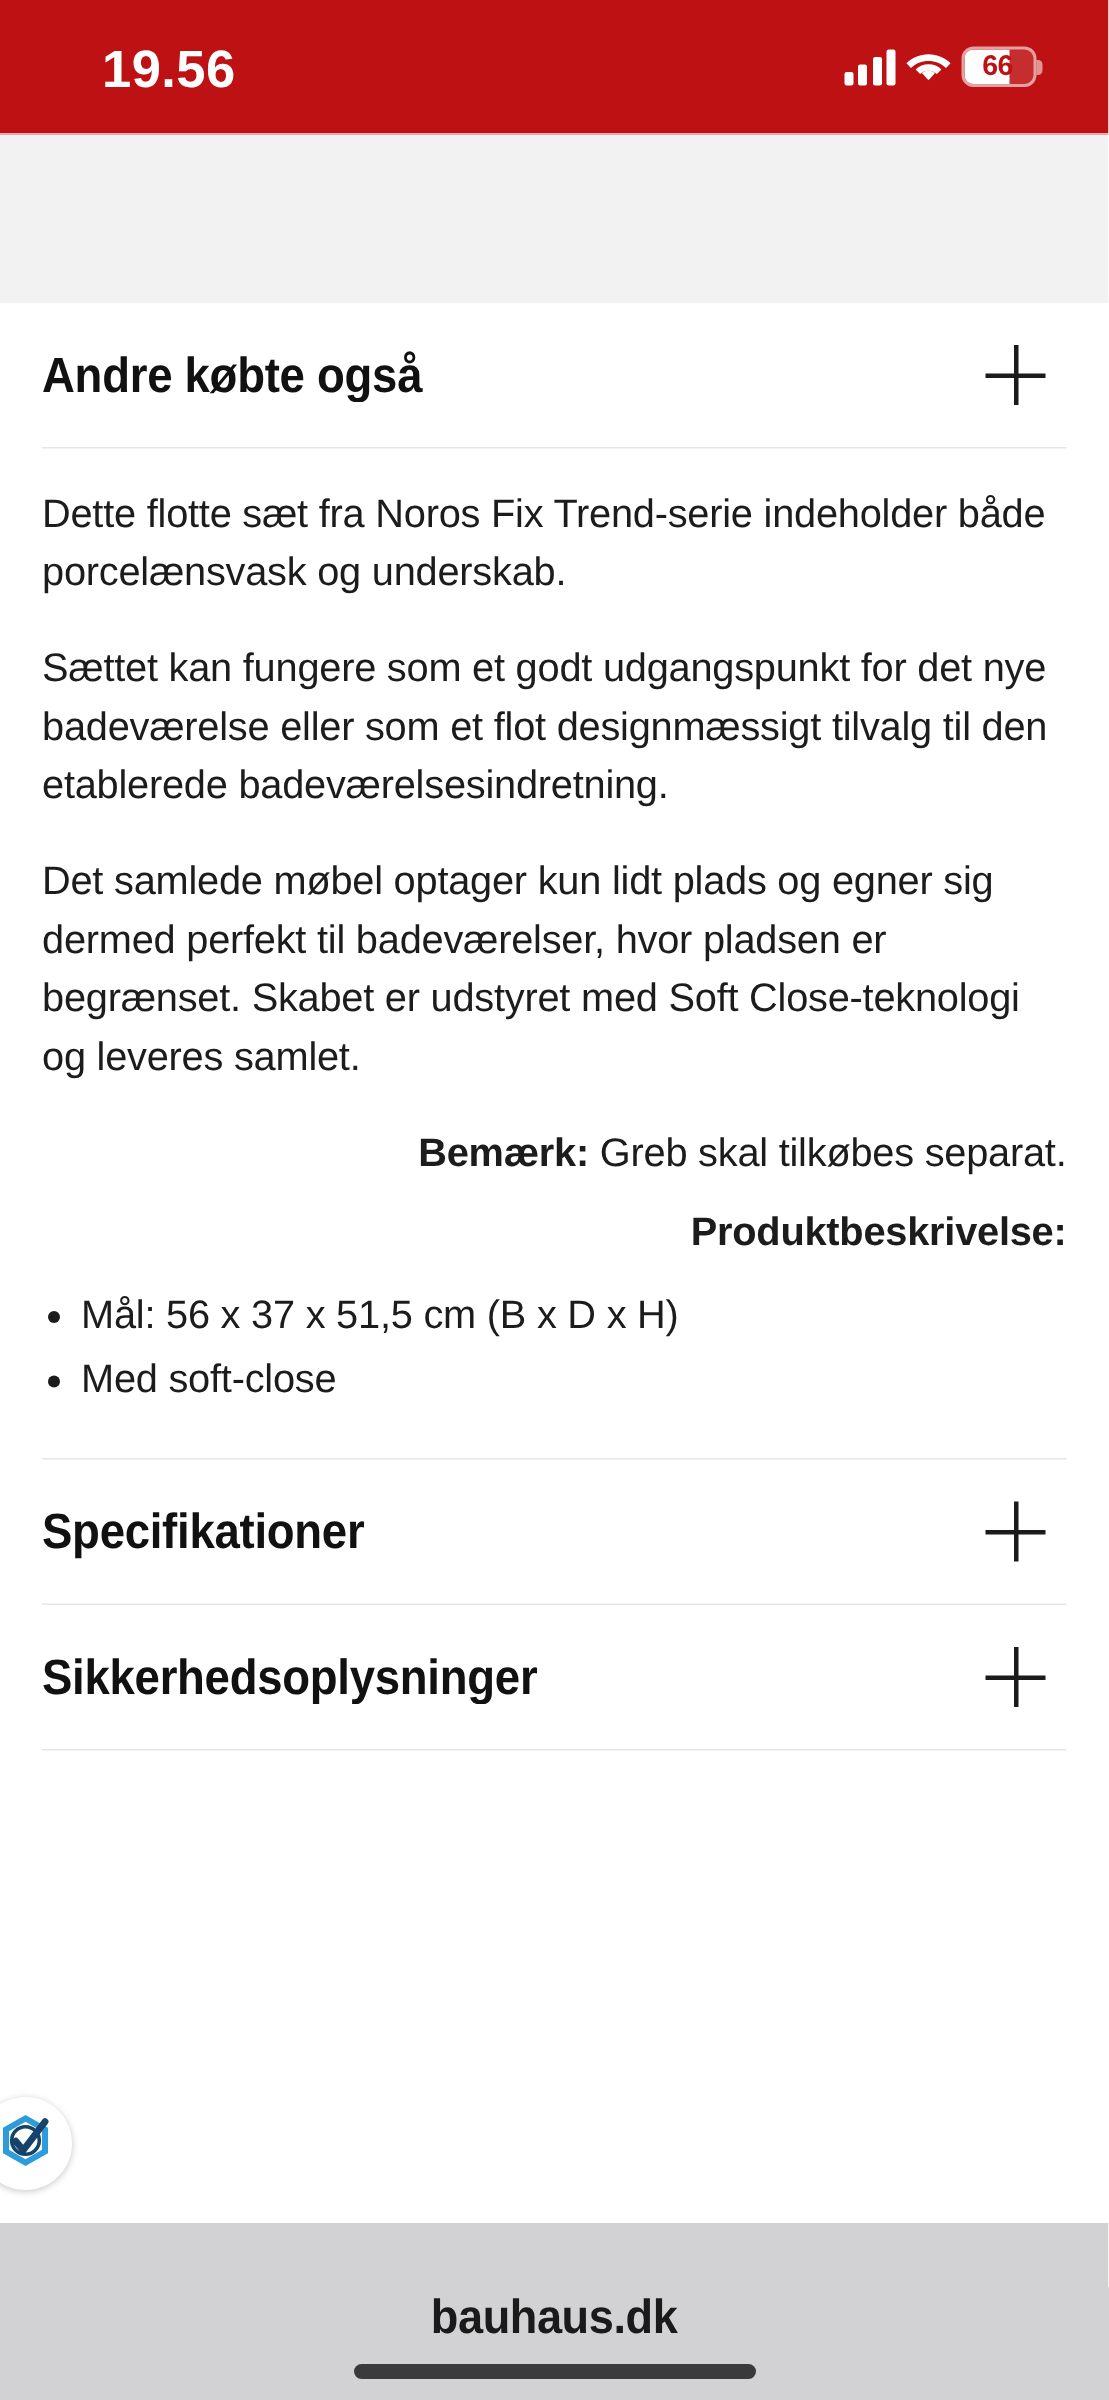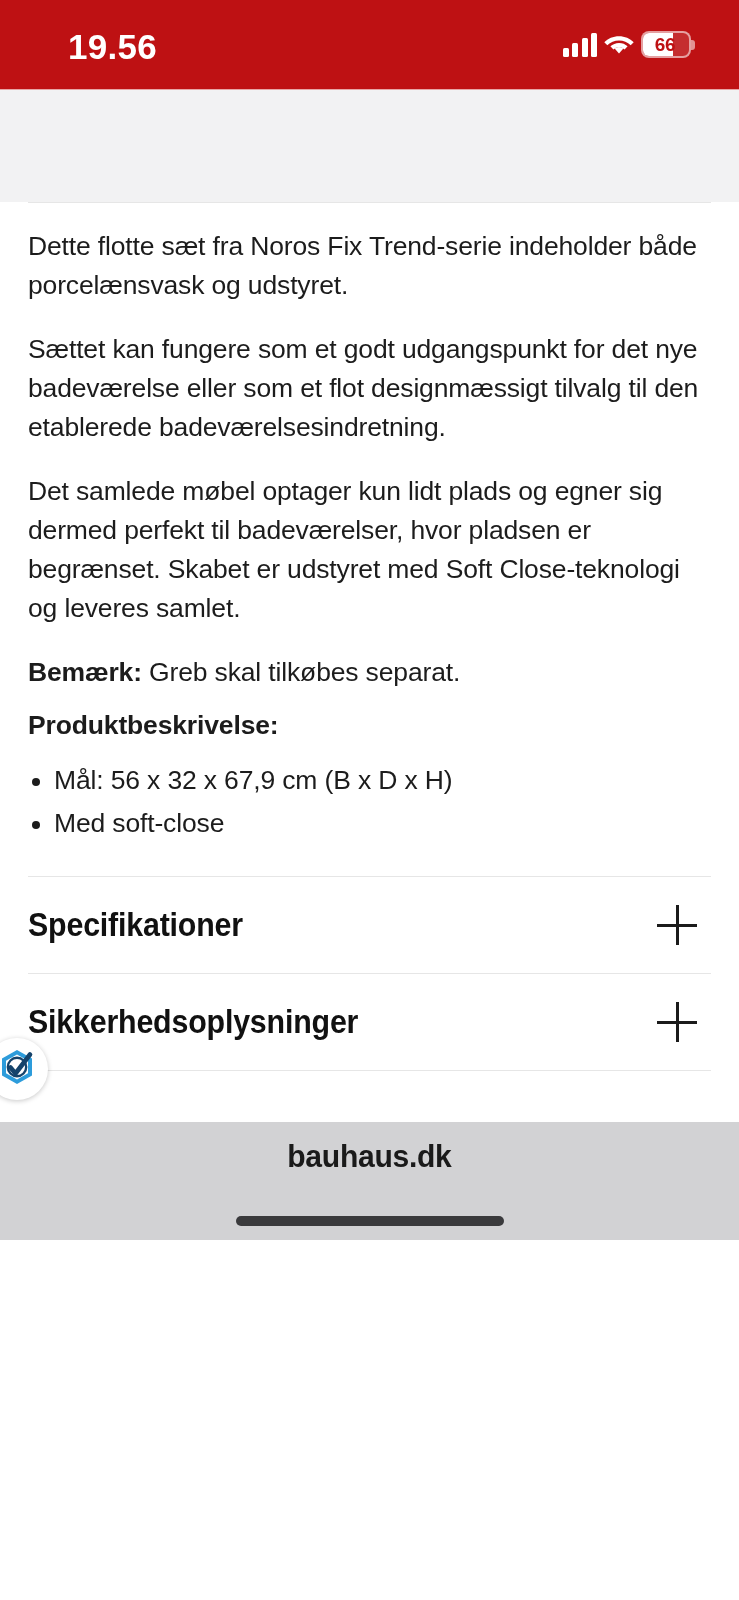--- a/index.html
+++ b/index.html
@@ -4,21 +4,21 @@
 <style>
   * { margin:0; padding:0; box-sizing:border-box; }
   html, body {
     width:739px; height:1600px;
     font-family:"Liberation Sans", sans-serif;
     background:#ffffff;
     overflow:hidden;
   }
   .screen {
     position:relative;
-    width:739px; height:1240px;
+    width:739px; height:1600px;
     background:#ffffff;
     display:flex; flex-direction:column;
   }
 
   
   .status-bar {
     height:89px; flex:0 0 89px;
     background:#be1113;
     display:flex; align-items:center; justify-content:space-between;
     padding:0 44px 0 68px;
@@ -125,21 +125,21 @@
     font-size:26.5px;
     line-height:1.46;
     color:#1c1c1c;
     margin-bottom:26px;
     letter-spacing:-0.15px;
   }
   .acc-body p:last-child { margin-bottom:0; }
   .acc-body .lead { margin-top:14px; }
   .acc-body b { font-weight:bold; }
 
-  .tight { margin-bottom:14px !important; }
+  .tight { margin-bottom:14px !important;text-align:right; }
 
   ul.prod-list {
     list-style:none;
     margin:16px 0 0 0;
     padding:0;
   }
   ul.prod-list li {
     position:relative;
     font-size:26.5px;
     line-height:1.5;
@@ -170,21 +170,21 @@
     z-index:5;
   }
   .trust-badge svg { display:block; }
 
   
   .bottom-bar {
     flex:0 0 118px;
     background:#d2d2d4;
     display:flex; flex-direction:column;
     align-items:center; justify-content:flex-start;
-    padding-top:16px;
+    padding-top:44px;
     position:relative;
   }
   .site-name {
     font-family:"Liberation Sans Narrow","Liberation Sans", sans-serif;
     font-size:32px; font-weight:bold;
     color:#1a1a1a; letter-spacing:-0.3px;
     transform:scaleX(0.94);
   }
   .home-indicator {
     position:absolute;
@@ -225,34 +225,38 @@
         <span class="batt-cap"></span>
       </span>
 
     </div>
   </div>
 
   <div class="gray-band"></div>
 
   <div class="content">
 
+    <div class="acc-header">
+      <span class="acc-title">Andre købte også</span>
+      <span class="icon-plus"></span>
+    </div>
     <div class="divider"></div>
 
 
     <div class="acc-body">
-      <p class="lead">Dette flotte sæt fra Noros Fix Trend-serie indeholder både porcelænsvask og udstyret.</p>
+      <p class="lead">Dette flotte sæt fra Noros Fix Trend-serie indeholder både porcelænsvask og underskab.</p>
       <p>Sættet kan fungere som et godt udgangspunkt for det nye badeværelse eller som et flot designmæssigt tilvalg til den etablerede badeværelsesindretning.</p>
       <p>Det samlede møbel optager kun lidt plads og egner sig dermed perfekt til badeværelser, hvor pladsen er begrænset. Skabet er udstyret med Soft Close-teknologi og leveres samlet.</p>
 
       <p class="tight"><b>Bemærk:</b><span> Greb skal tilkøbes separat.</span></p>
 
       <p class="tight"><b>Produktbeskrivelse:</b></p>
 
       <ul class="prod-list">
-        <li>Mål: 56 x 32 x 67,9 cm (B x D x H)</li>
+        <li>Mål: 56 x 37 x 51,5 cm (B x D x H)</li>
         <li>Med soft-close</li>
       </ul>
     </div>
 
     <div class="divider"></div>
 
     <div class="acc-header">
       <span class="acc-title">Specifikationer</span>
       <span class="icon-plus"></span>
     </div>

